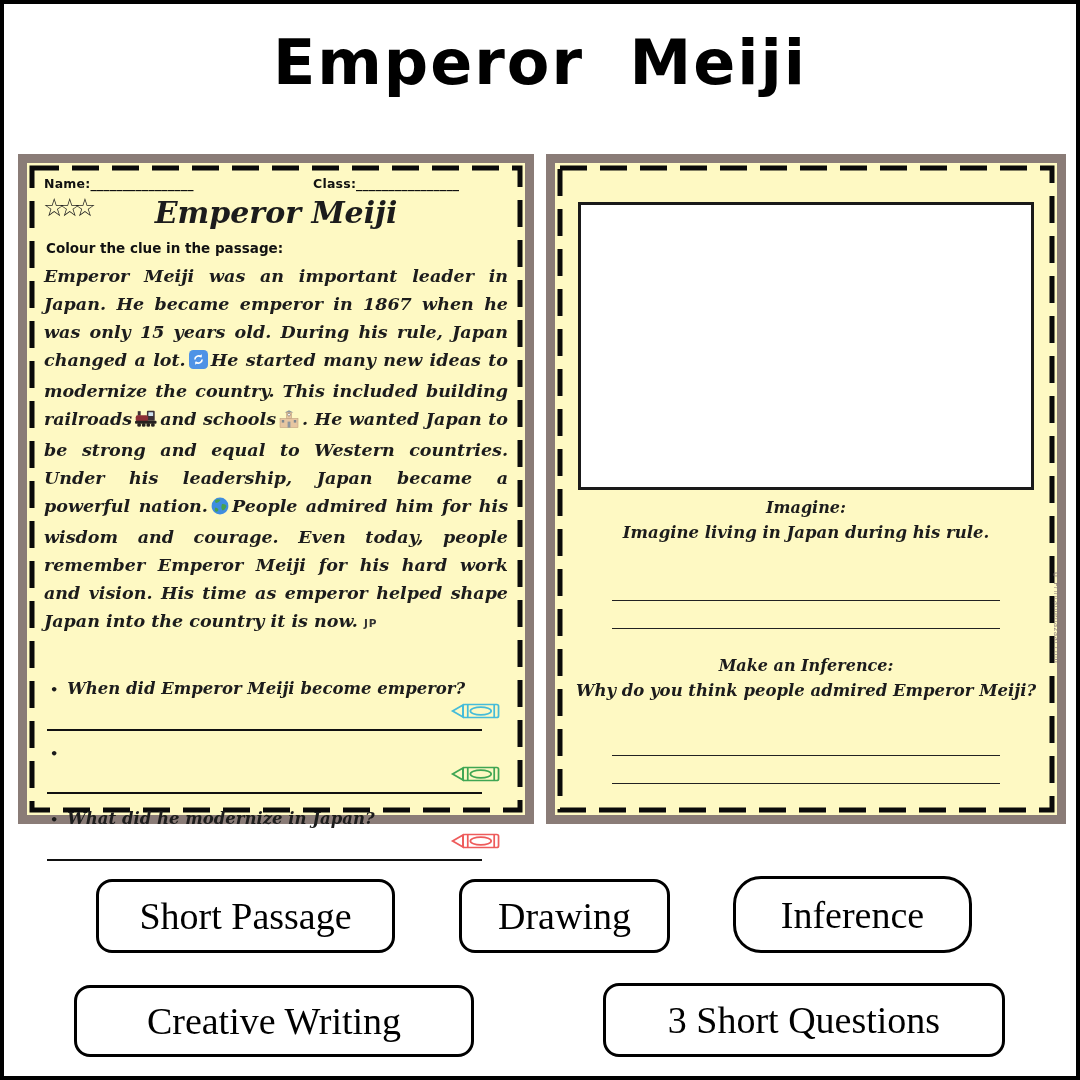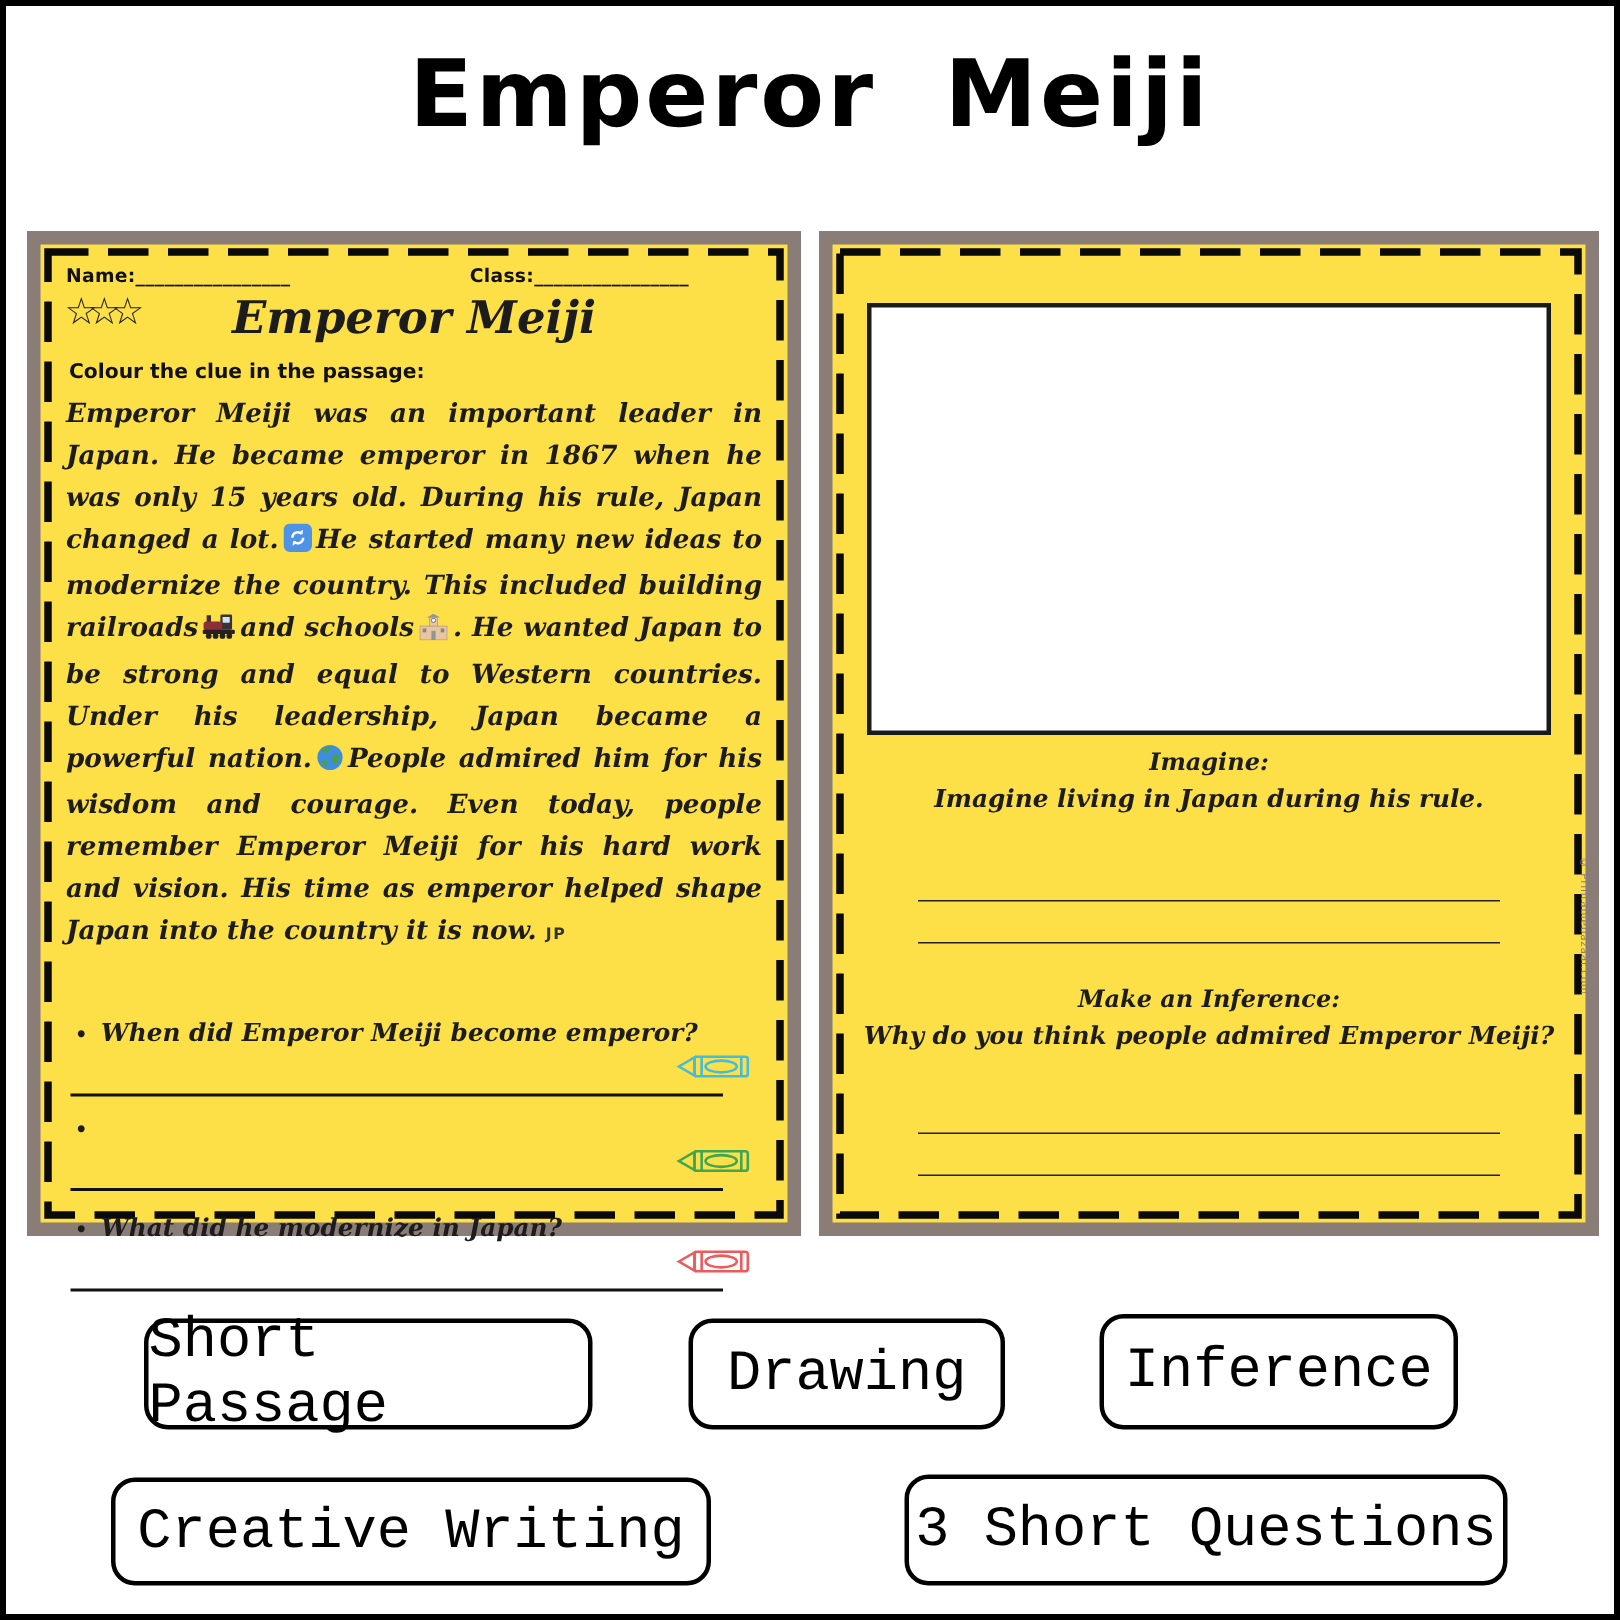--- a/index.html
+++ b/index.html
@@ -11,21 +11,21 @@
   
   .main-title {
     position:absolute; top:22px; left:0; right:0; margin:0;
     text-align:center; font-size:62px; font-weight:bold;
     letter-spacing:2px; word-spacing:22px; color:#000;
     font-family:"DejaVu Sans", sans-serif;
   }
   
   .page {
     position:absolute; top:150px; height:670px; box-sizing:border-box;
-    background:#fde047; border:9px solid #8a7c77;
+    background:#fef9c3; border:9px solid #8a7c77;
   }
   .page.left  { left:14px;  width:516px; }
   .page.right { left:542px; width:520px; }
   svg.dash { position:absolute; left:0; top:0; pointer-events:none; }
   .content { position:relative; width:100%; height:100%; box-sizing:border-box; padding:13px 17px; }
 
   .script { font-family:"DejaVu Serif", serif; font-style:italic; font-weight:bold; color:#1c1c1c; }
 
   
   .head-row { display:flex; font-size:12.5px; font-weight:bold; letter-spacing:0.2px; }
@@ -67,25 +67,25 @@
     position:absolute; right:-3px; top:408px; writing-mode:vertical-rl;
     font-size:7px; color:#8a7c77; letter-spacing:0.5px;
     font-family:"DejaVu Sans", sans-serif;
   }
 
   
   .tag {
     position:absolute; box-sizing:border-box; border:3.5px solid #000; border-radius:16px;
     display:flex; align-items:center; justify-content:center;
     font-size:38px; color:#000; background:#fff;
-    font-family:Liberation Mono, monospace;
+    font-family:Liberation Serif, serif;
   }
   .t1 { left:92px;  top:875px; width:299px; height:74px; }
   .t2 { left:455px; top:875px; width:211px; height:74px; }
-  .t3 { left:729px; top:872px; width:239px; height:77px; }
+  .t3 { left:729px; top:872px; width:239px; height:77px;border-radius:28px; }
   .t4 { left:70px;  top:981px; width:400px; height:72px; }
   .t5 { left:599px; top:979px; width:402px; height:74px; }
 </style>
 </head>
 <body>
 
 <div class="canvas">
 
   <h1 class="main-title">Emperor Meiji</h1>
 

